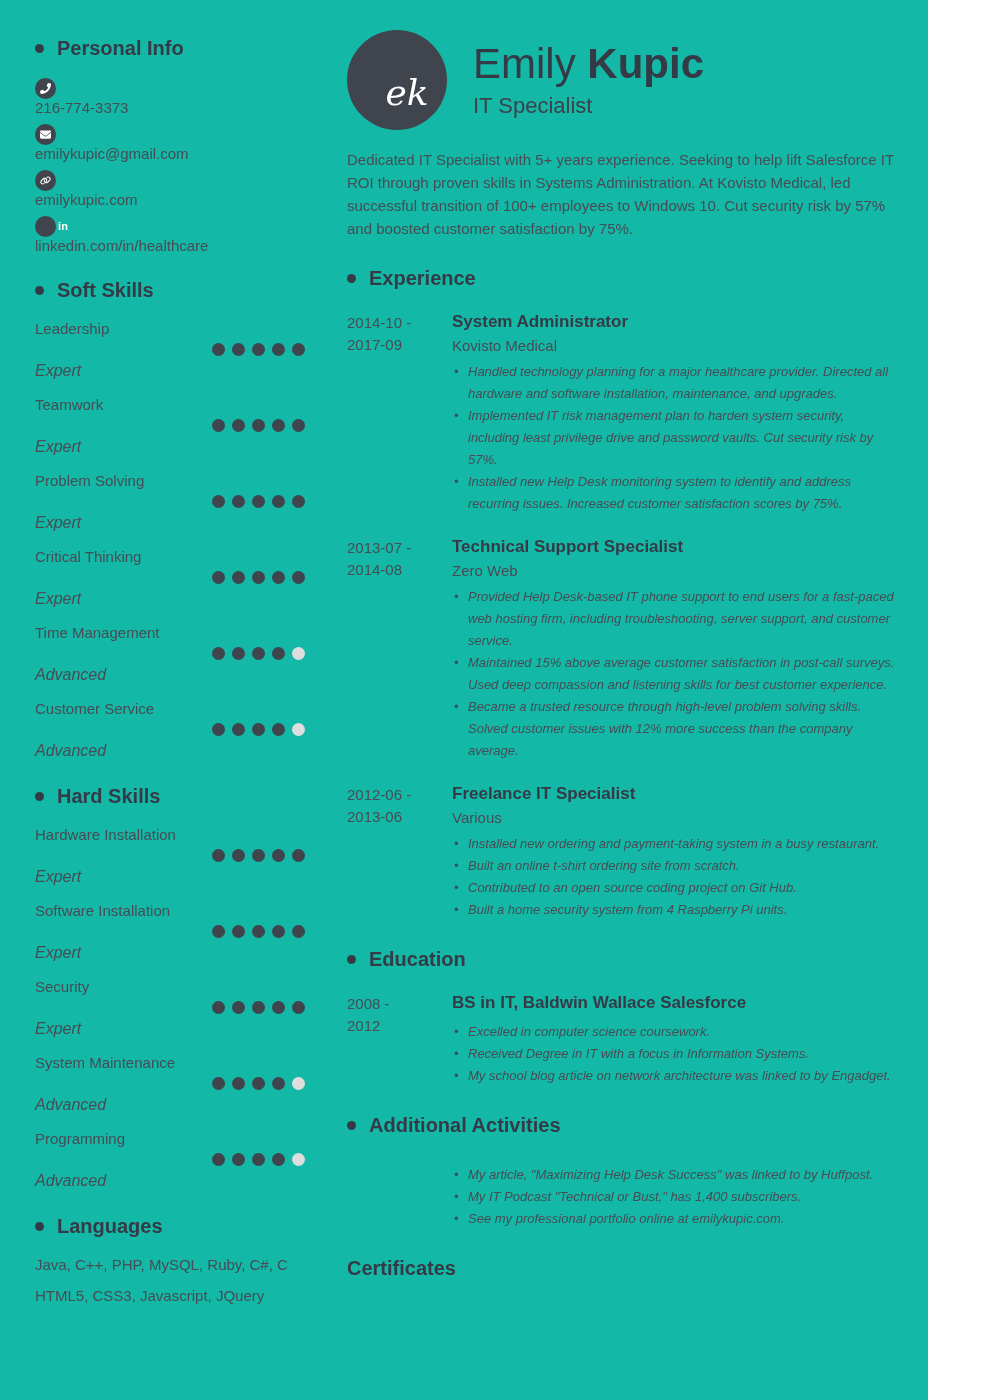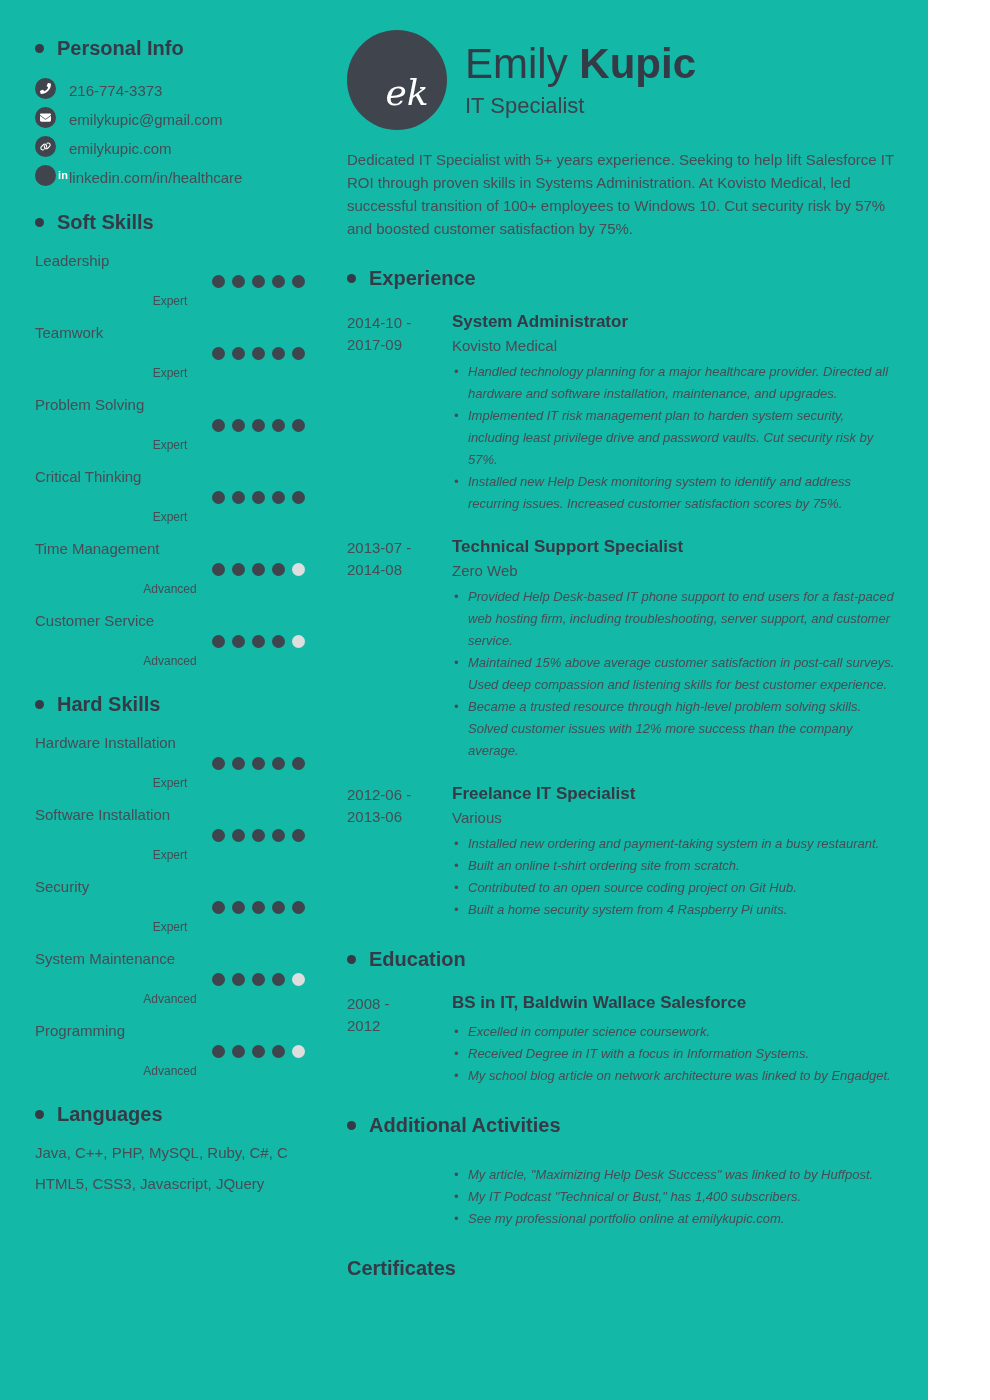--- a/index.html
+++ b/index.html
@@ -3,39 +3,39 @@
 <meta charset="utf-8">
 <style>
   html,body{margin:0;padding:0;background:#ffffff;}
   .page{width:928px;height:1400px;display:flex;background:#14b8a6;box-sizing:border-box;
         font-family:"Liberation Sans",sans-serif;color:#474c55;overflow:hidden;}
   
   .sidebar{width:270px;margin-left:35px;padding-top:36px;flex-shrink:0;}
   h2.sec{font-size:20px;font-weight:bold;color:#343a46;margin:0 0 18px;line-height:1.2;}
   h2.sec .hdot{display:inline-block;width:9px;height:9px;border-radius:50%;
                background:#343a46;margin-right:13px;vertical-align:2px;}
-  .contact-row{display:flex;align-items:flex-end;margin-bottom:8px;}
+  .contact-row{display:flex;align-items:flex-start;margin-bottom:8px;flex-direction:column;}
   .ic{width:21px;height:21px;border-radius:50%;background:#3f444d;display:flex;
       align-items:center;justify-content:center;margin-right:13px;flex-shrink:0;}
   .ic svg{width:11px;height:11px;display:block;}
   .in-glyph{color:#fff;font-size:11px;font-weight:bold;line-height:1;
             font-family:"Liberation Sans",sans-serif;padding-left:35px;}
   .contact-text{font-size:15px;color:#474c55;}
   .sidebar h2.mt{margin-top:24px;}
   .skill{margin-bottom:16px;}
   .skill-name{font-size:15px;color:#474c55;margin-bottom:6px;}
   .dots{display:flex;justify-content:flex-end;gap:7px;margin-bottom:6px;}
   .dot{width:13px;height:13px;border-radius:50%;}
   .dot.filled{background:#3f444d;}
   .dot.empty{background:#dedede;}
-  .skill-label{text-align:center;font-size:12px;color:#474c55;}
+  .skill-label{text-align:left;font-size:16px;color:#474c55;font-style:italic;}
   .lang-item{font-size:15px;color:#474c55;margin-bottom:14px;}
   
   .main{flex:1;margin-left:42px;margin-right:32px;padding-top:30px;}
-  .id-header{display:flex;align-items:center;}
+  .id-header{display:flex;align-items:center;gap:8px;}
   .avatar{width:100px;height:100px;border-radius:50%;background:#3f444d;
           position:relative;flex-shrink:0;}
   .monogram{position:absolute;left:50%;top:50%;
             transform:translate(-50%,-50%) translate(10px,12px);
             font-family:"DejaVu Serif",serif;font-style:italic;
             color:#fff;font-size:36px;}
   .name-block{margin-left:18px;}
   h1.name{font-size:42px;font-weight:400;color:#343a46;margin:0;line-height:1.1;}
   h1.name .last{font-weight:700;}
   .job-title{font-size:22px;color:#3c424c;margin-top:5px;}

